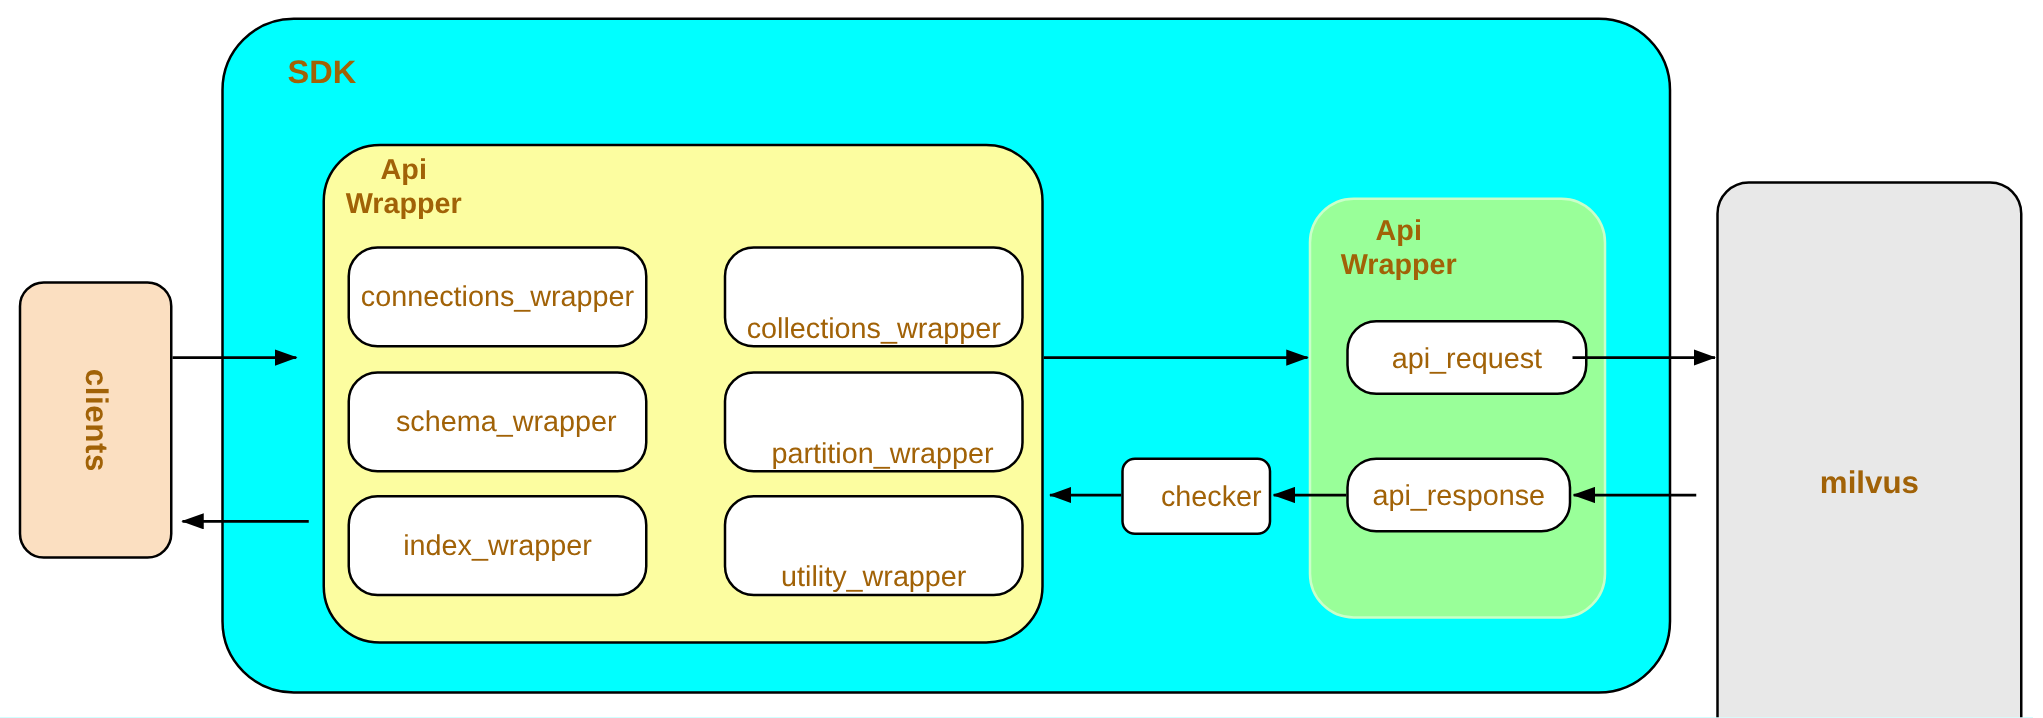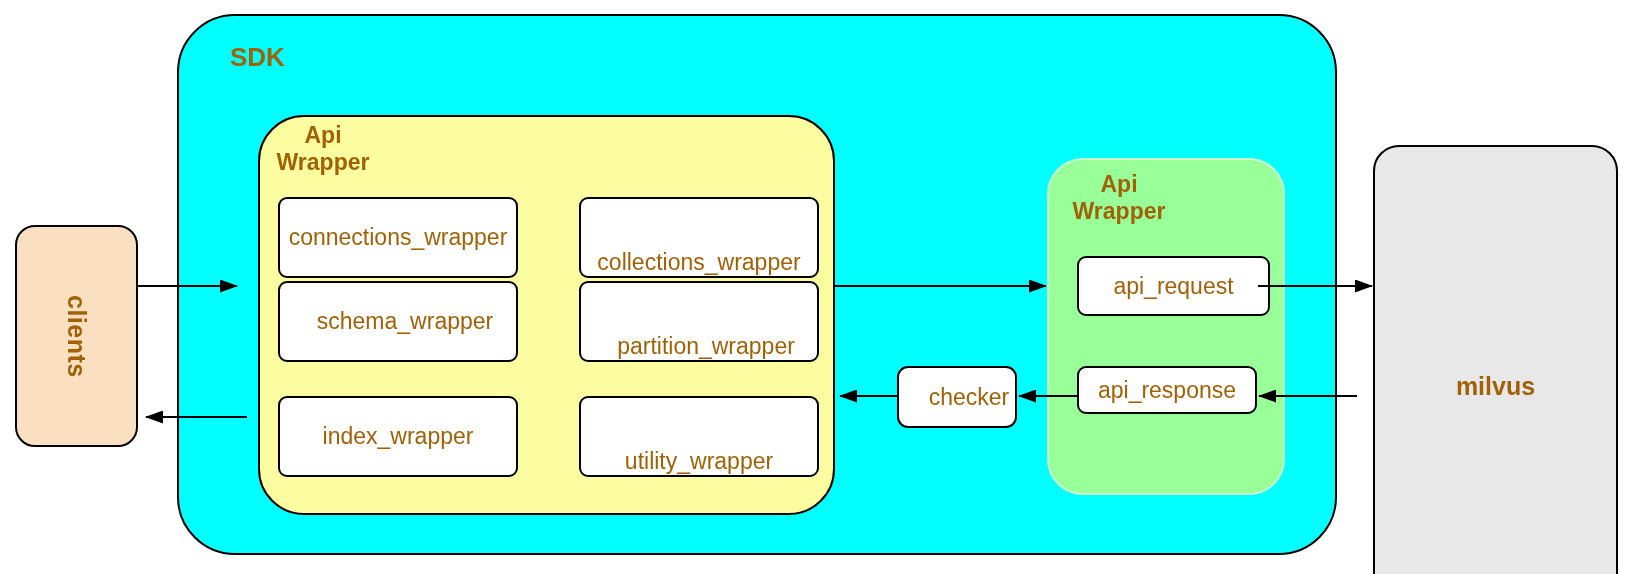--- a/index.html
+++ b/index.html
@@ -13,21 +13,21 @@
   }
   .canvas *{box-sizing:border-box;}
   .node{
     position:absolute;
     border:2.5px solid #000000;
   }
   .leaf{
     position:absolute;
     background:var(--box-fill,#fff);
     border:2px solid #000000;
-    border-radius:9px;
+    border-radius:24px;
     display:flex;align-items:center;justify-content:center;
     font-size:23px;
     white-space:nowrap;
     z-index:3;
   }
   #clients{
     left:15px;top:225px;width:123px;height:222px;
     background:var(--clients-fill,#fbdfc1);
     border-radius:20px;
     display:flex;align-items:center;justify-content:center;
@@ -57,38 +57,38 @@
   .block-label{
     position:absolute;
     font-weight:bold;font-size:23px;line-height:27px;
     text-align:center;
   }
   #api-wrapper .block-label{left:10px;top:5px;width:106px;}
   .wbox{width:240px;height:81px;}
   .wcol1{left:18px;}
   .wcol2{left:319px;align-items:flex-end;}
   .wrow1{top:80px;}
-  .wrow2{top:164px;padding-left:14px;}
+  .wrow2{top:180px;padding-left:14px;}
   .wrow3{top:279px;}
   #checker{
     left:897px;top:366px;width:120px;height:62px;
     border-radius:11px;
     padding-left:24px;
   }
   #api-gateway{
     position:absolute;
     left:1047px;top:158px;width:238px;height:337px;
     background:var(--gateway-fill,#99ff99);
     border:2px solid #c9ffc9;
     border-radius:36px;
     z-index:2;
   }
   #api-gateway .block-label{left:14px;top:11px;width:112px;}
   #api-request{left:1077px;top:256px;width:193px;height:60px;}
-  #api-response{left:1077px;top:366px;width:180px;height:48px;}
+  #api-response{left:1077px;top:366px;width:180px;height:60px;}
   #milvus{
     left:1373px;top:145px;width:245px;height:482px;
     background:var(--milvus-fill,#e8e8e8);
     border-radius:26px;
     display:flex;align-items:center;justify-content:center;
     font-weight:bold;font-size:25px;
     z-index:2;
   }
   #edges{
     position:absolute;left:0;top:0;width:1634px;height:574px;

